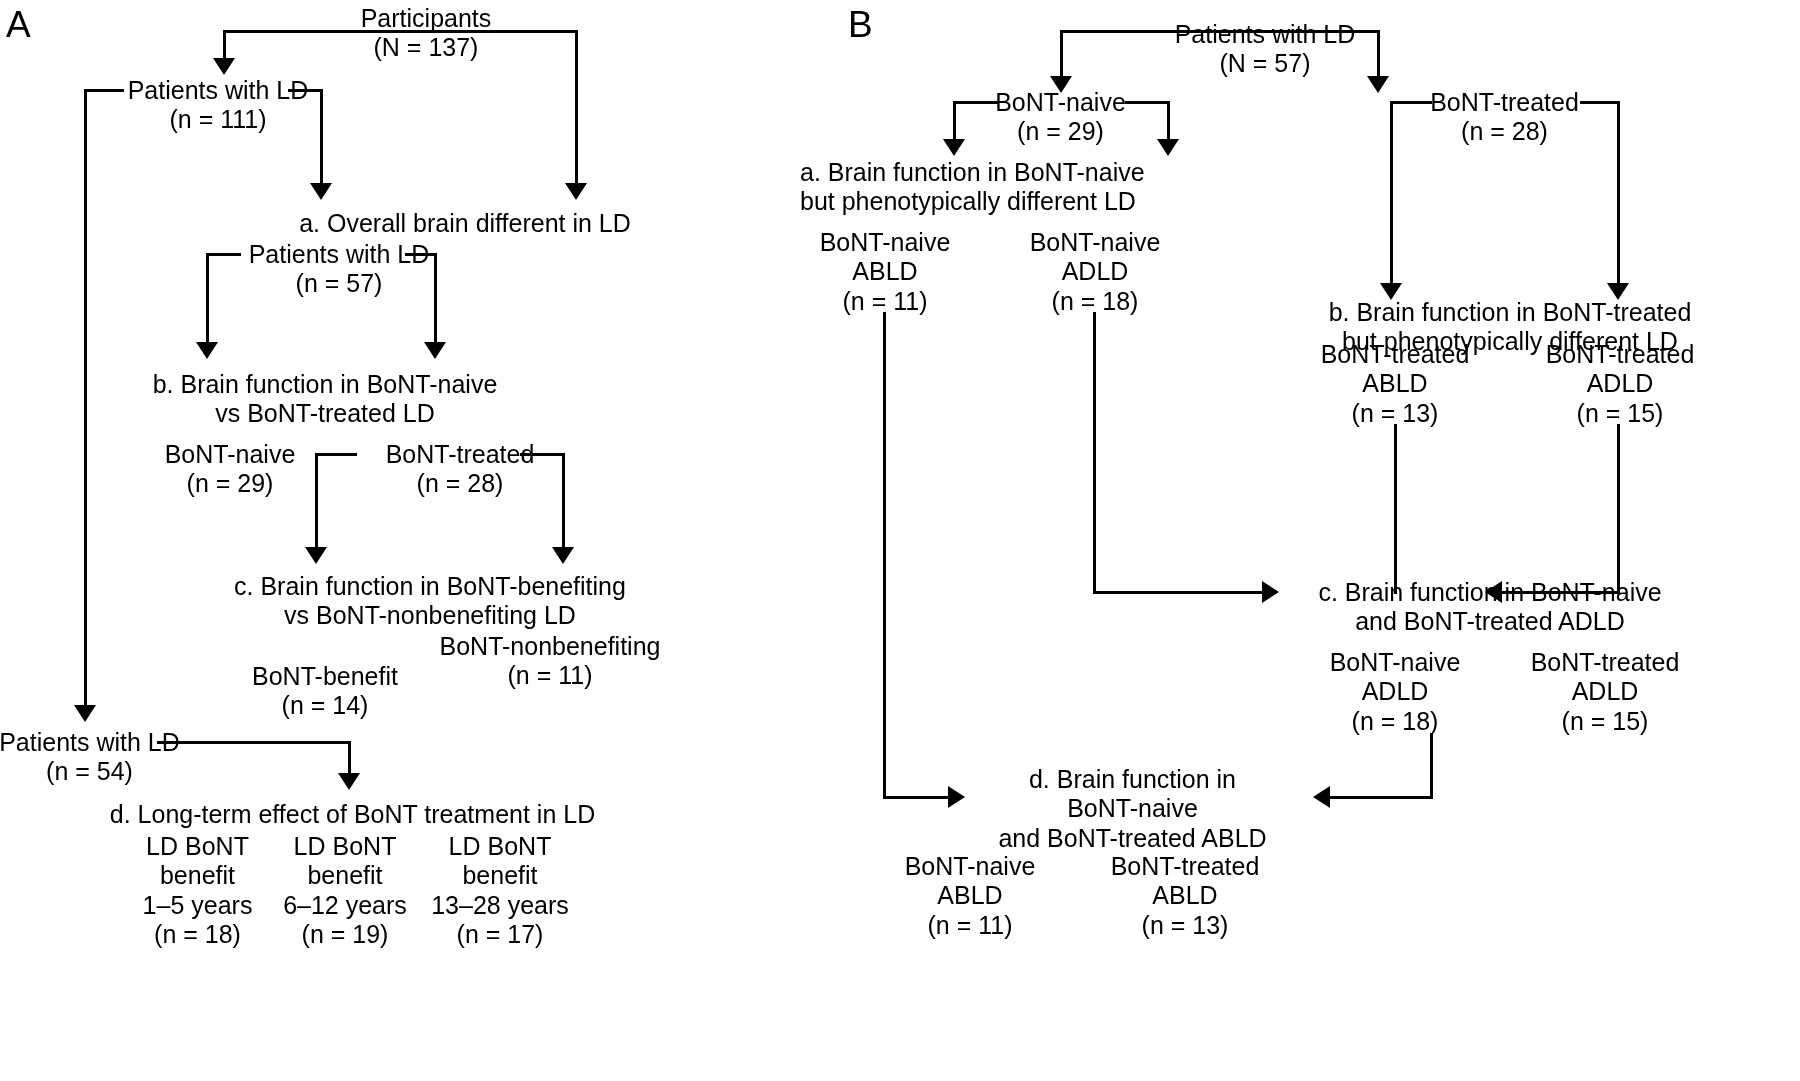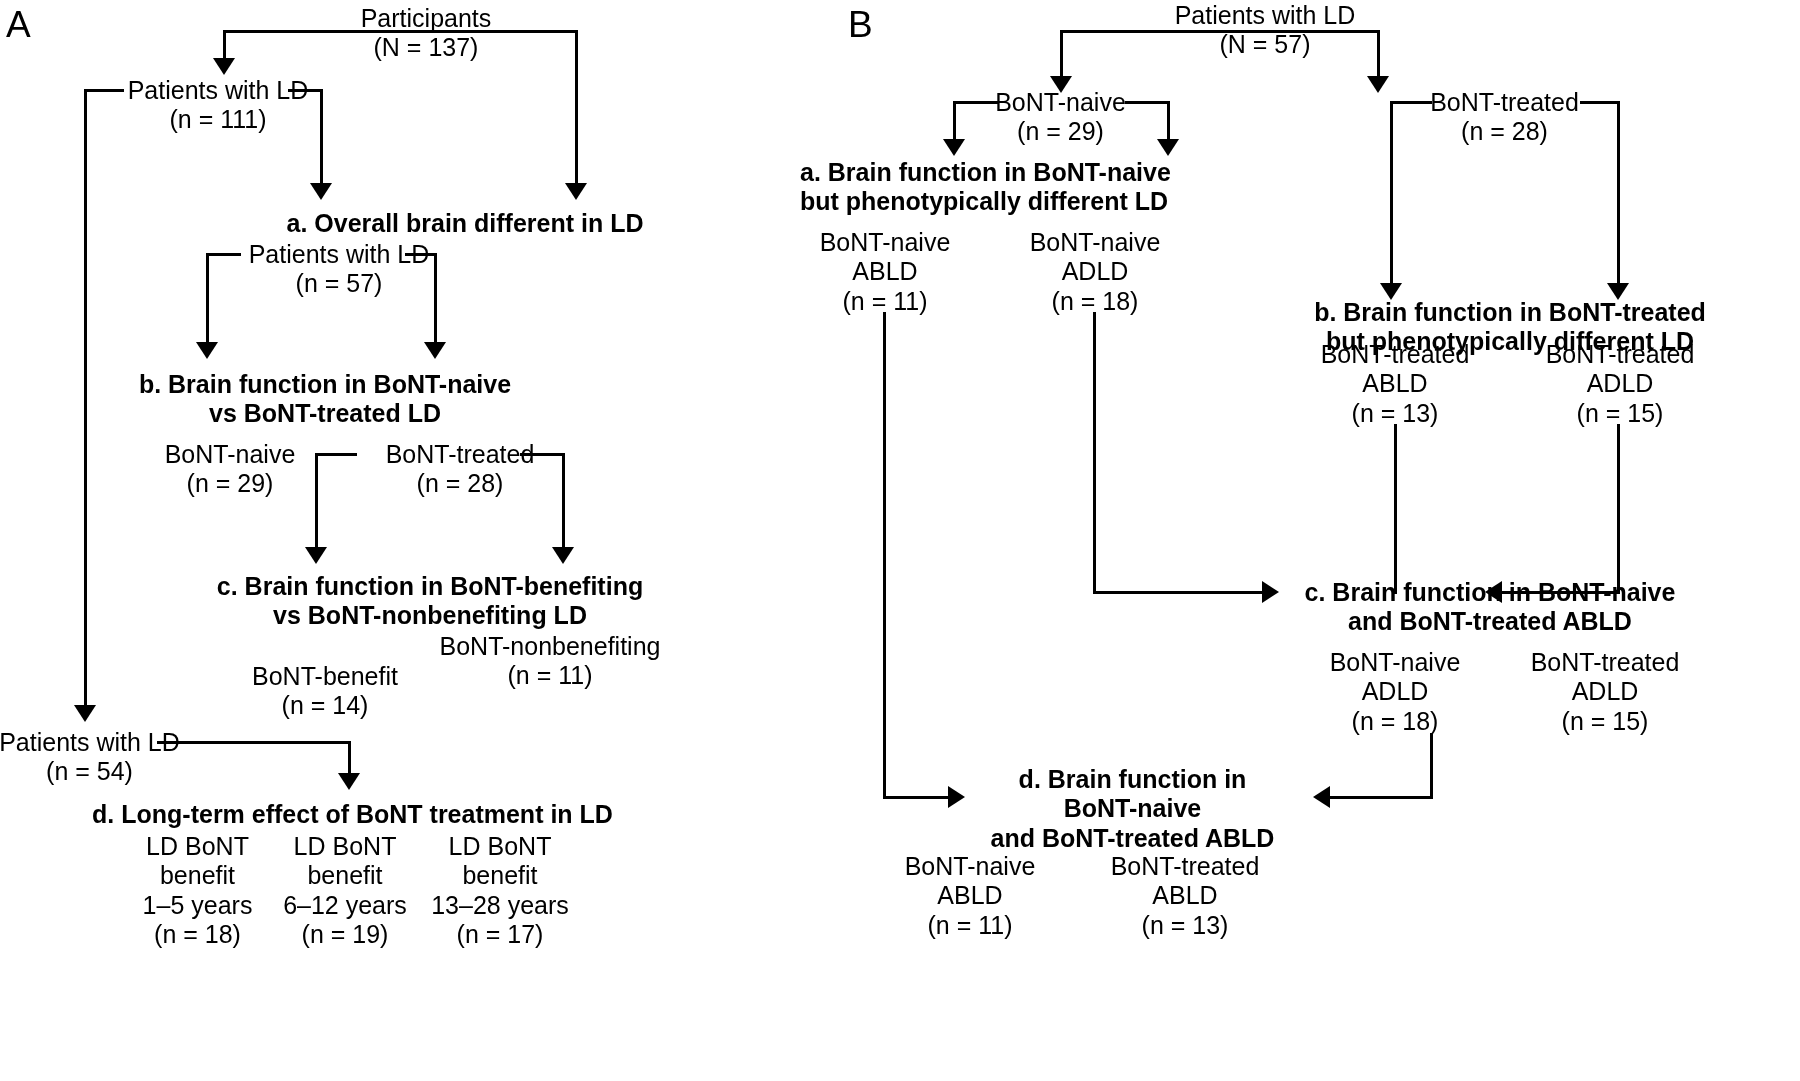--- a/index.html
+++ b/index.html
@@ -16,21 +16,21 @@
     overflow:hidden;
   }
   .node{
     position:absolute;
     text-align:center;
     line-height:1.17;
     white-space:pre-line;
     font-size:25px;
     color:#000;
   }
-  .node.bold{font-weight:bold;}
+  .node.bold{font-weight:normal;}
   .panel-letter{
     position:absolute;
     font-size:37px;
     font-weight:400;
     line-height:1;
   }
   
   .hline{position:absolute;background:#000;height:3px;}
   .vline{position:absolute;background:#000;width:3px;}
   .arrow-down{
@@ -143,21 +143,21 @@
 6–12 years
 (n = 19)</div>
 
   <div class="node" style="left:425px;top:832px;width:150px;">LD BoNT
 benefit
 13–28 years
 (n = 17)</div>
 
   <div class="panel-letter" style="left:848px;top:6px;">B</div>
 
-  <div class="node" style="left:1120px;top:1px;width:290px;text-align:center;">Patients with LD
+  <div class="node" style="left:1120px;top:20px;width:290px;text-align:center;">Patients with LD
 (N = 57)</div>
 
   <div class="hline" style="left:1060px;top:30px;width:215px;"></div>
   <div class="vline" style="left:1060px;top:30px;height:50px;"></div>
   <div class="arrow-down" style="left:1050px;top:76px;"></div>
 
   <div class="hline" style="left:1258px;top:30px;width:122px;"></div>
   <div class="vline" style="left:1377px;top:30px;height:50px;"></div>
   <div class="arrow-down" style="left:1367px;top:76px;"></div>
 
@@ -213,21 +213,21 @@
 ADLD
 (n = 15)</div>
 
   <div class="vline" style="left:1394px;top:424px;height:170px;"></div>
 
   <div class="vline" style="left:1617px;top:424px;height:167px;"></div>
   <div class="hline" style="left:1502px;top:591px;width:118px;"></div>
   <div class="arrow-left" style="left:1485px;top:581px;"></div>
 
   <div class="node bold" style="left:1280px;top:578px;width:420px;">c. Brain function in BoNT-naive
-and BoNT-treated ABLD</div>
+and BoNT-treated ADLD</div>
 
   <div class="node" style="left:1300px;top:648px;width:190px;">BoNT-naive
 ADLD
 (n = 18)</div>
 
   <div class="node" style="left:1505px;top:648px;width:200px;">BoNT-treated
 ADLD
 (n = 15)</div>
 
   <div class="vline" style="left:1430px;top:733px;height:63px;"></div>

